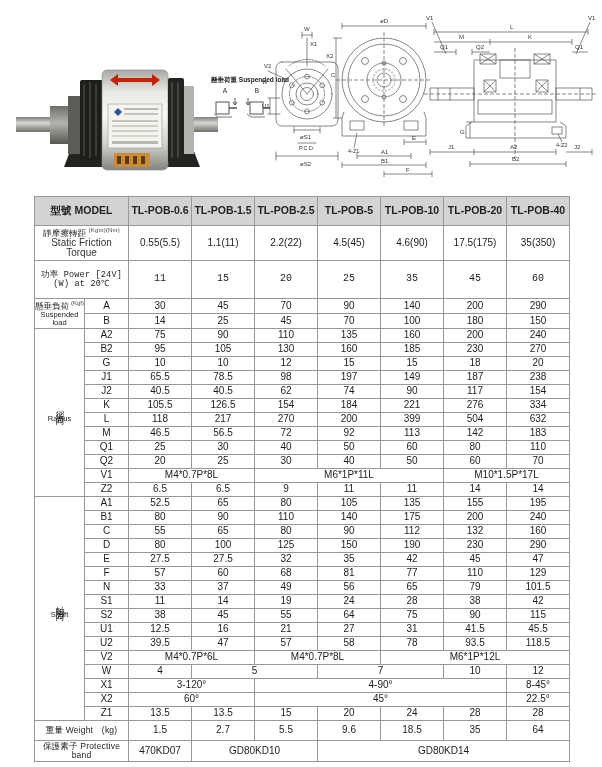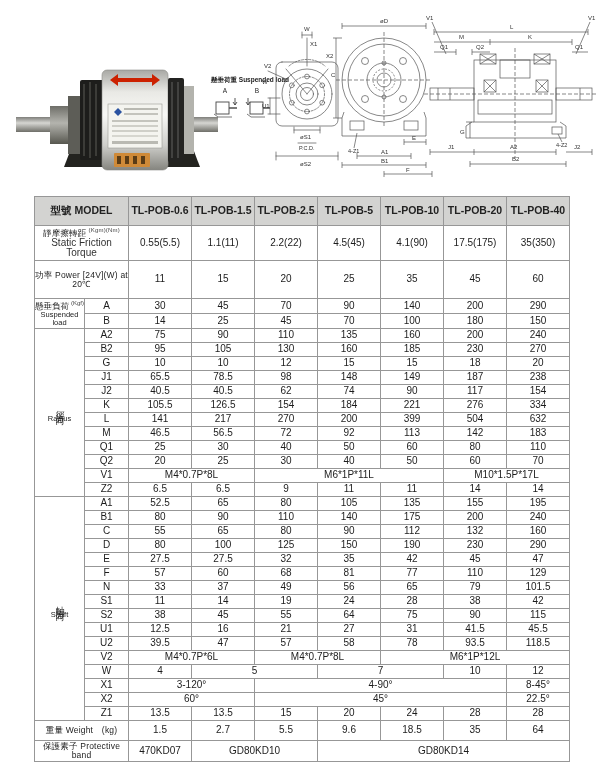--- a/index.html
+++ b/index.html
@@ -21,21 +21,21 @@
 
   
   table.spec { border-collapse:collapse; table-layout:fixed; margin:2px 0 0 34px;
                border:1.5px solid #4a4a4a; }
   table.spec td, table.spec th { border:1px solid #979797; text-align:center;
                font-size:10px; line-height:1.05; padding:0; overflow:hidden; }
   table.spec th { background:#d3d3d1; height:29px; font-size:10.5px; font-weight:600; color:#222;margin-left:12px; }
   col.c-lab  { width:50px; } col.c-key { width:44px; } col.c-dat { width:63px; }
   tr.sec-first td { border-top:1.3px solid #4a4a4a; }
   tr.r-torque td { height:35px; }
-  tr.r-power  td { height:38px; }
+  tr.r-power  td { height:38px;font-family:Liberation Mono, monospace; }
   tr.r-susp   td { height:15px; }
   tr.r-dim    td { height:14px; }
   tr.r-weight td { height:20px;margin-left:21px; }
   tr.r-prot   td { height:21px; }
   td.plain-label { text-align:left; padding:1px 2px 1px 4px; }
   td.plain-label .lz { font-size:8.5px; letter-spacing:0.2px; }
   td.plain-label .le { font-size:10px; color:#333; }
   .unit { font-size:6px; color:#444; margin-left:2px; vertical-align:super; }
   td.group-label { padding:1px; }
   td.group-label .gz { font-size:8.5px; }
@@ -332,21 +332,21 @@
     <tbody id="spec-body">
         <tr class="r-torque sec-first">
           <td class="plain-label" colspan="2">
             <div class="lz">靜摩擦轉距<span class="unit">(Kgm)(Nm)</span></div>
             <div class="le">Static Friction Torque</div>
           </td>
           <td class="data-cell">0.55(5.5)</td>
           <td class="data-cell">1.1(11)</td>
           <td class="data-cell">2.2(22)</td>
           <td class="data-cell">4.5(45)</td>
-          <td class="data-cell">4.1(90)</td>
+          <td class="data-cell">4.6(90)</td>
           <td class="data-cell">17.5(175)</td>
           <td class="data-cell">35(350)</td>
         </tr>
         <tr class="r-power sec-first">
           <td class="plain-label" colspan="2">
             <div class="lz">功率 Power [24V](W) at 20℃</div>
           </td>
           <td class="data-cell">11</td>
           <td class="data-cell">15</td>
           <td class="data-cell">20</td>
@@ -411,21 +411,21 @@
           <td class="data-cell">15</td>
           <td class="data-cell">15</td>
           <td class="data-cell">18</td>
           <td class="data-cell">20</td>
         </tr>
         <tr class="r-dim">
           <td class="key-cell">J1</td>
           <td class="data-cell">65.5</td>
           <td class="data-cell">78.5</td>
           <td class="data-cell">98</td>
-          <td class="data-cell">148</td>
+          <td class="data-cell">197</td>
           <td class="data-cell">149</td>
           <td class="data-cell">187</td>
           <td class="data-cell">238</td>
         </tr>
         <tr class="r-dim">
           <td class="key-cell">J2</td>
           <td class="data-cell">40.5</td>
           <td class="data-cell">40.5</td>
           <td class="data-cell">62</td>
           <td class="data-cell">74</td>
@@ -438,21 +438,21 @@
           <td class="data-cell">105.5</td>
           <td class="data-cell">126.5</td>
           <td class="data-cell">154</td>
           <td class="data-cell">184</td>
           <td class="data-cell">221</td>
           <td class="data-cell">276</td>
           <td class="data-cell">334</td>
         </tr>
         <tr class="r-dim">
           <td class="key-cell">L</td>
-          <td class="data-cell">141</td>
+          <td class="data-cell">118</td>
           <td class="data-cell">217</td>
           <td class="data-cell">270</td>
           <td class="data-cell">200</td>
           <td class="data-cell">399</td>
           <td class="data-cell">504</td>
           <td class="data-cell">632</td>
         </tr>
         <tr class="r-dim">
           <td class="key-cell">M</td>
           <td class="data-cell">46.5</td>

